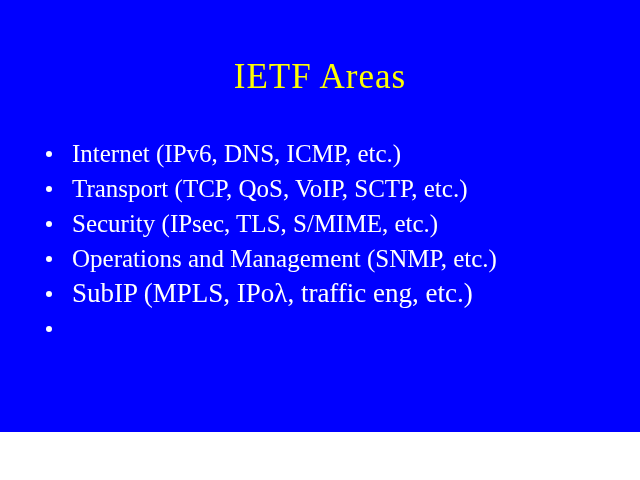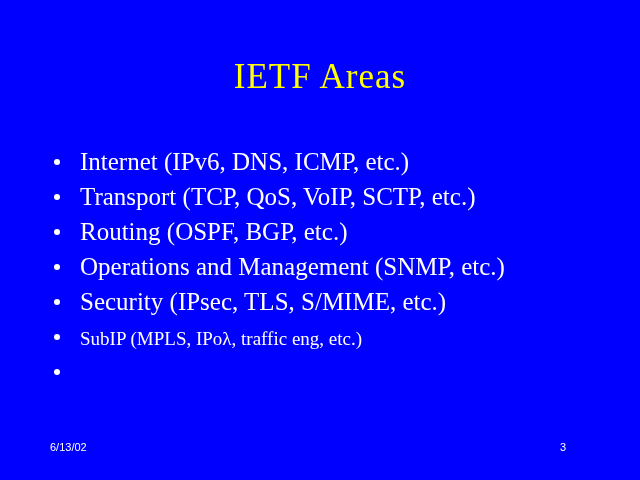--- a/index.html
+++ b/index.html
@@ -8,42 +8,42 @@
   }
   body {
     width: 640px;
     height: 480px;
     overflow: hidden;
     font-family: "Liberation Serif", "DejaVu Serif", serif;
   }
   #slide {
     position: relative;
     width: 640px;
-    height: 480px;
+    height: 432px;
     background: #0000ff;
   }
   #slide-title {
     position: absolute;
     left: 0;
     top: 57px;
     width: 640px;
     text-align: center;
     color: #ffff00;
     font-family: "Liberation Serif", "DejaVu Serif", serif;
     font-size: 35px;
     line-height: 40px;
     letter-spacing: 1px;
     white-space: nowrap;
   }
   #bullet-list {
     position: absolute;
     left: 40px;
     top: 136px;
     width: 580px;
-    margin: 8px;
+    margin: 0;
     padding: 0;
     list-style: none;
   }
   .bullet-item {
     position: relative;
     height: 35px;
     line-height: 35px;
     padding-left: 32px;
     color: #ffffff;
     font-family: "Liberation Serif", "DejaVu Serif", serif;
@@ -59,21 +59,21 @@
     margin-top: -3px;
     border-radius: 50%;
     background: #ffffff;
   }
   .bullet-item .bullet-text {
     display: inline-block;
     vertical-align: baseline;
   }
   
   .bullet-item.compact .bullet-text {
-    font-size: 19px;
+    font-size: 27px;
     text-align: right;
   }
   #footer-date {
     position: absolute;
     left: 50px;
     top: 440px;
     color: #ffffff;
     font-family: Liberation Sans, sans-serif;
     font-size: 11px;
     line-height: 14px;
@@ -105,33 +105,29 @@
       <span class="marker"></span>
       <span class="bullet-text">Internet (IPv6, DNS, ICMP, etc.)</span>
     </li>
 
     <li class="bullet-item">
       <span class="marker"></span>
       <span class="bullet-text">Transport (TCP, QoS, VoIP, SCTP, etc.)</span>
     </li>
 
 
+
     <li class="bullet-item">
       <span class="marker"></span>
-      <span class="bullet-text">Routing (OSPF, BGP, etc.)</span>
+      <span class="bullet-text">Security (IPsec, TLS, S/MIME, etc.)</span>
     </li>
 
     <li class="bullet-item">
       <span class="marker"></span>
       <span class="bullet-text">Operations and Management (SNMP, etc.)</span>
-    </li>
-
-    <li class="bullet-item">
-      <span class="marker"></span>
-      <span class="bullet-text">Security (IPsec, TLS, S/MIME, etc.)</span>
     </li>
 
     <li class="bullet-item compact">
       <span class="marker"></span>
       <span class="bullet-text">SubIP (MPLS, IPoλ, traffic eng, etc.)</span>
     </li>
 
     <li class="bullet-item">
       <span class="marker"></span>
     </li>

